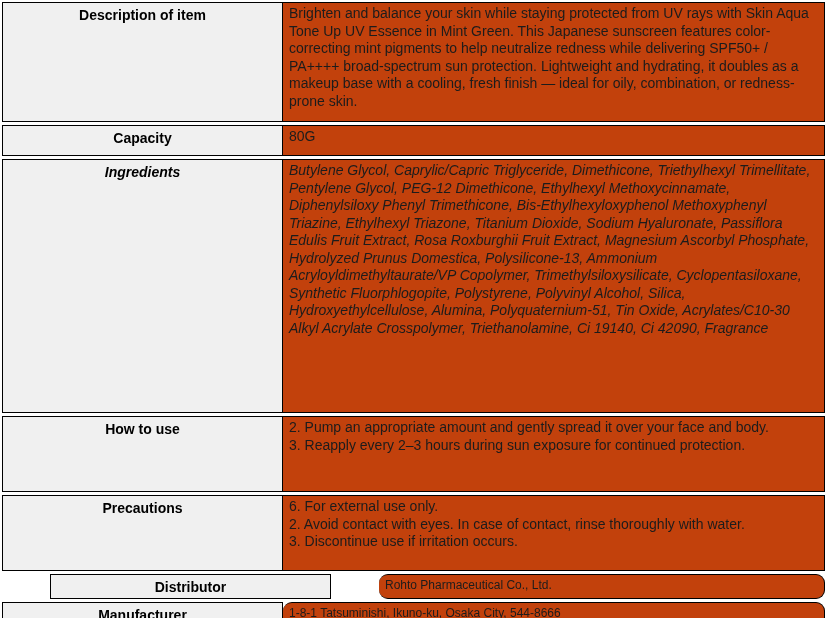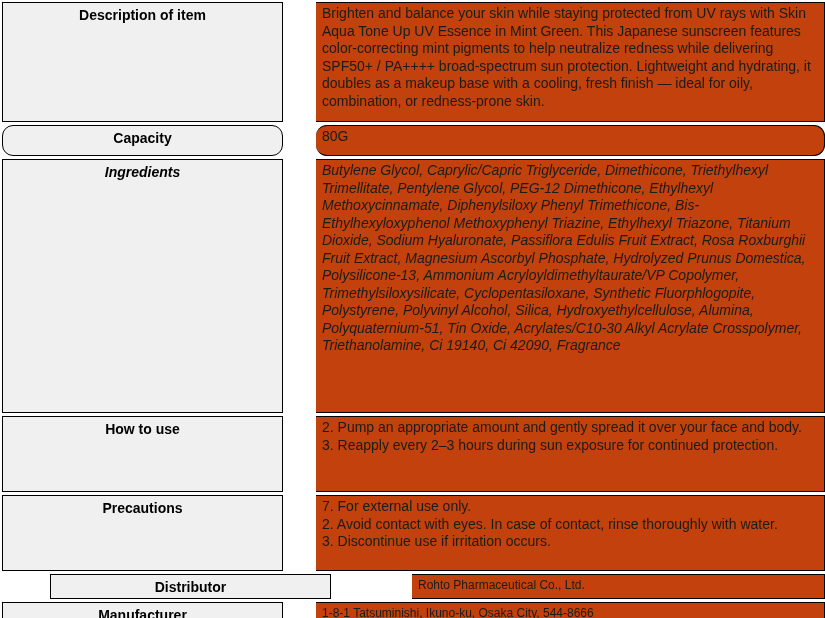--- a/index.html
+++ b/index.html
@@ -12,21 +12,20 @@
   .spec-table {
     width: 823px;
     margin: 2px 0 0 2px;
     display: flex;
     flex-direction: column;
     gap: 3px;
   }
   .row {
     display: flex;
     align-items: stretch;
-    gap: 33px;
   }
   .cell {
     border: 1.5px solid #000000;
   }
   .label {
     width: 281px;
     flex: 0 0 281px;
     background: #f0f0f0;
     font-weight: bold;
     font-size: 14px;
@@ -41,24 +40,25 @@
     border-left: none;
     font-size: 14px;
     line-height: 17.5px;
     color: #1c1c1c;
     padding: 2px 8px 2px 6px;
   }
   .value.small {
     font-size: 12px;
     line-height: 15px;
     padding-top: 3px;
+    border-radius: 9px;
   }
   
   .h-desc  { min-height: 120px; }
-  .h-cap   { min-height: 31px; border-radius: 11px;  }
+  .h-cap   { min-height: 31px;  }
   .h-ing   { min-height: 254px; font-style: italic; }
   .h-use   { min-height: 76px;  }
   .h-prec  { min-height: 76px;  }
   .h-dist  { min-height: 22px; margin-left: 48px;  }
   .h-manu  { min-height: 20px;  }
   .line { display: block; }
 </style>
 </head>
 <body>
 
@@ -83,21 +83,21 @@
     <div class="cell label h-use">How to use</div>
     <div class="cell value h-use">
       <span class="line">2. Pump an appropriate amount and gently spread it over your face and body.</span>
       <span class="line">3. Reapply every 2–3 hours during sun exposure for continued protection.</span>
     </div>
   </div>
 
   <div class="row">
     <div class="cell label h-prec">Precautions</div>
     <div class="cell value h-prec">
-      <span class="line">7. For external use only.</span>
+      <span class="line">6. For external use only.</span>
       <span class="line">2. Avoid contact with eyes. In case of contact, rinse thoroughly with water.</span>
       <span class="line">3. Discontinue use if irritation occurs.</span>
     </div>
   </div>
 
   <div class="row">
     <div class="cell label h-dist">Distributor</div>
     <div class="cell value small h-dist">Rohto Pharmaceutical Co., Ltd.</div>
   </div>
 

